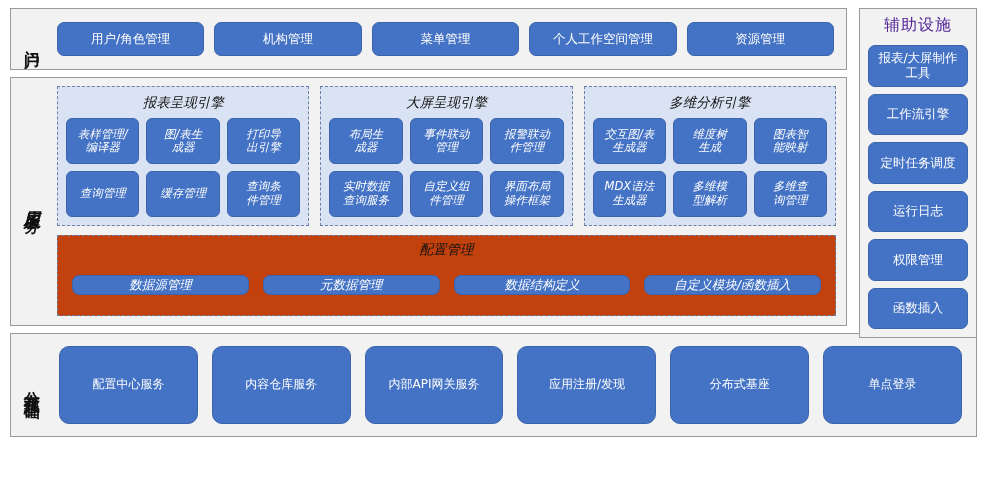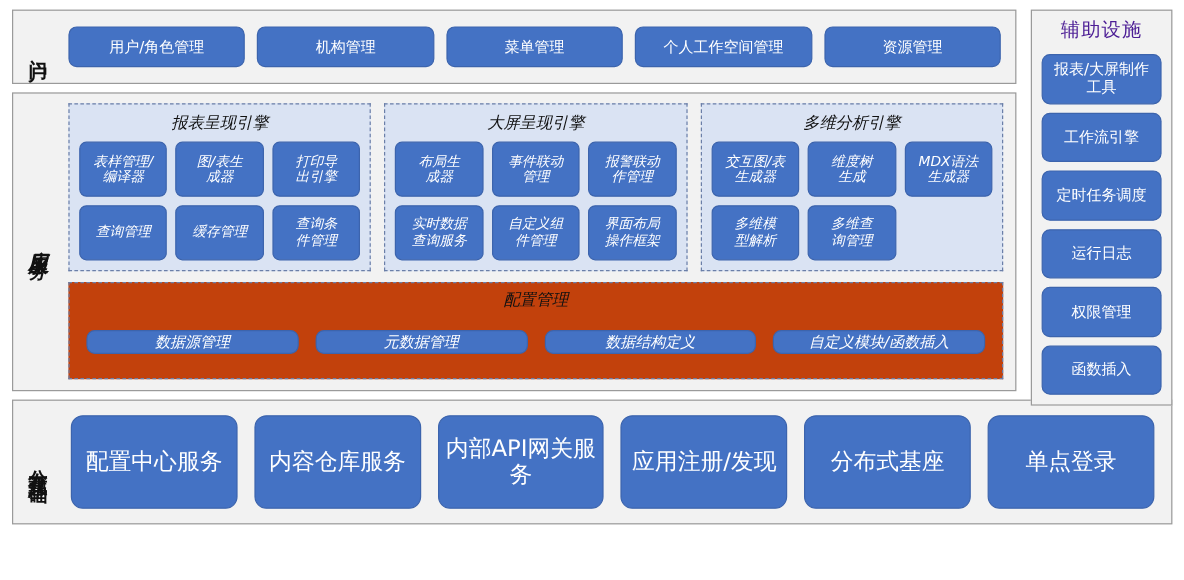--- a/index.html
+++ b/index.html
@@ -61,21 +61,21 @@
     align-items: center;
     justify-content: center;
     text-align: center;
     box-sizing: border-box;
     line-height: 1.16;
     font-size: 12.5px;
     padding: 2px 4px;
     white-space: pre-line;
   }
   .btn.sm  { font-size: 11.5px; border-radius: 6px; }
-  .btn.big { font-size: 19px; border-radius: 9px; }
+  .btn.big { font-size: 12px; border-radius: 9px; }
 
   
   .portal-band { height: 62px; }
   .portal-row {
     flex: 1;
     display: flex;
     align-items: center;
     gap: 10px;
     padding: 0 12px 0 4px;
   }
@@ -263,20 +263,22 @@
           </div>
         </div>
 
         <div class="engine">
           <div class="engine-title">多维分析引擎</div>
           <div class="engine-grid">
             <div class="btn sm">交互图/表
 生成器</div>
             <div class="btn sm">维度树
 生成</div>
+            <div class="btn sm">图表智
+能映射</div>
             <div class="btn sm">MDX语法
 生成器</div>
             <div class="btn sm">多维模
 型解析</div>
             <div class="btn sm">多维查
 询管理</div>
           </div>
         </div>
 
       </div>

